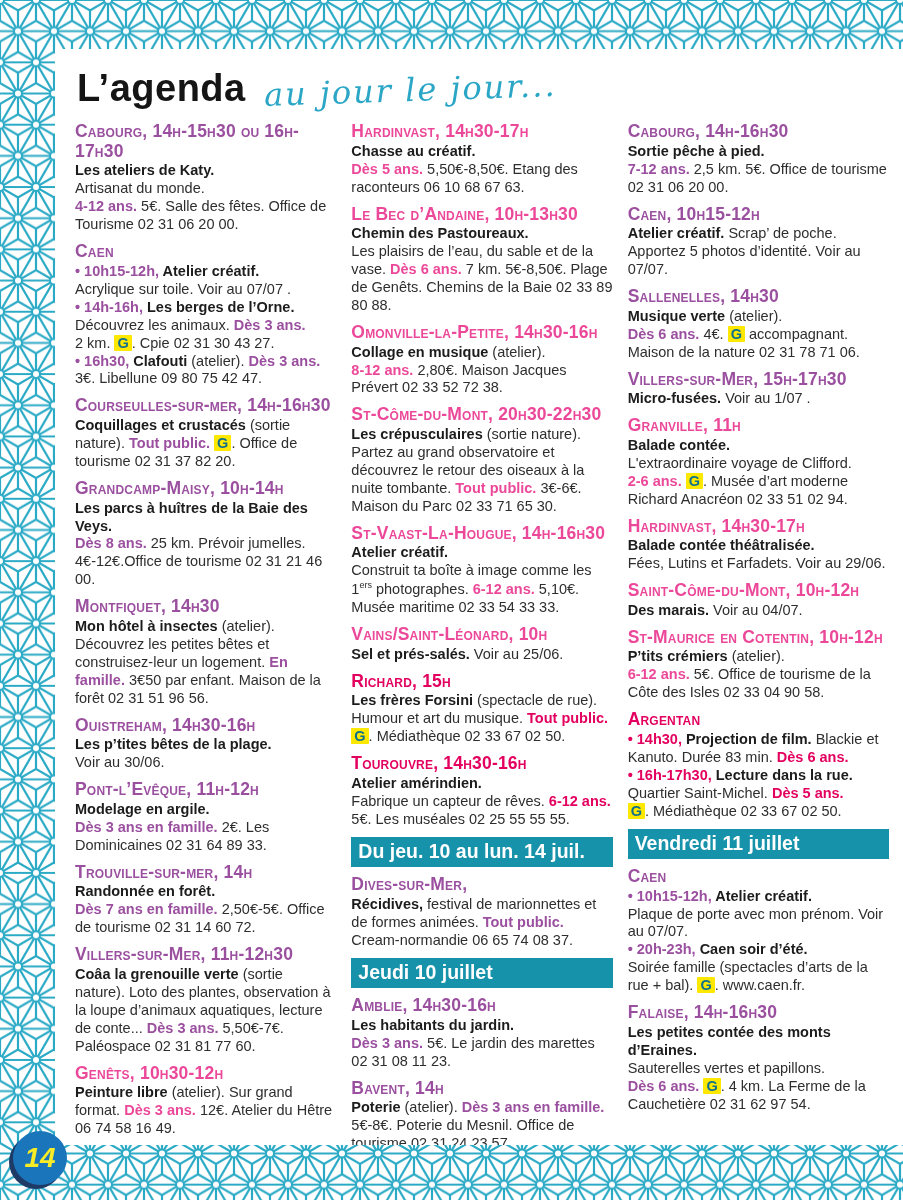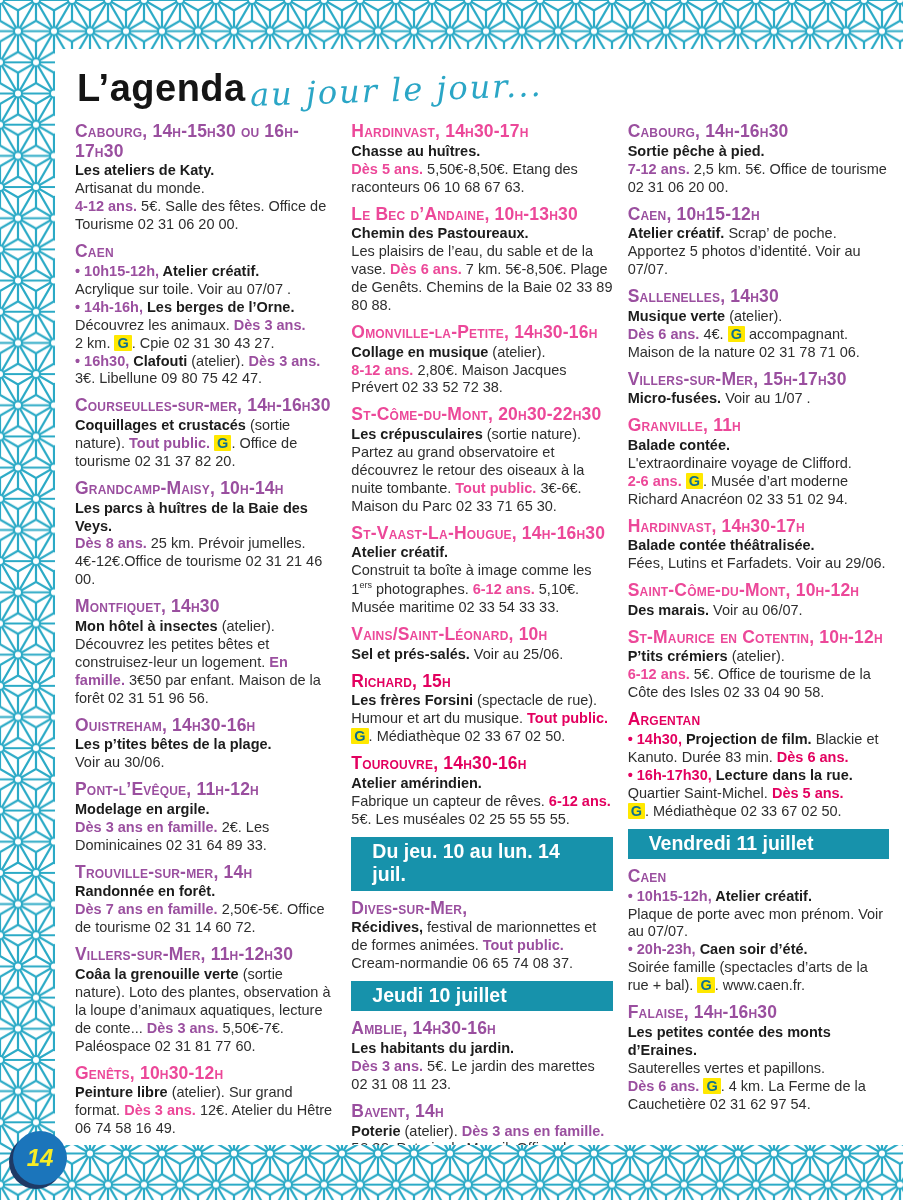--- a/index.html
+++ b/index.html
@@ -1,44 +1,44 @@
 <!DOCTYPE html>
 <html><head>
 <meta charset="utf-8">
 <style>
   html,body{margin:0;padding:0;overflow:hidden;}
   body{width:903px;height:1200px;position:relative;background:#fff;
        font-family:"Liberation Sans",sans-serif;}
   .border-pattern{position:absolute;left:0;top:0;}
   .panel{position:absolute;left:55px;top:49px;width:848px;height:1096px;background:#fff;
          box-sizing:border-box;padding:18px 14px 0 20px;overflow:hidden;}
-  .title-row{display:flex;align-items:baseline;gap:4px;margin:0 0 12px 2px;}
+  .title-row{display:flex;align-items:baseline;gap:18px;margin:0 0 12px 2px;}
   .title-main{font-size:38px;font-weight:800;color:#151515;letter-spacing:.5px;}
   .title-script{display:inline-block;font-family:"DejaVu Serif",serif;font-style:italic;
                 font-size:32px;color:#2BA6C6;transform:rotate(-2deg);letter-spacing:2px;}
   .columns{display:flex;gap:15px;}
   .column{flex:1 1 0;min-width:0;}
   .event{margin-bottom:8px;}
   .event-heading{font-weight:700;font-variant:small-caps;font-size:17.5px;line-height:1.12;
                  letter-spacing:.2px;margin-bottom:1px;}
   .c-purple{color:#9A4F9F}
   .c-green{color:#ec4899}
   .c-pink{color:#E3005F}
   .event-body{font-size:14.5px;line-height:1.24;color:#2e2e2e;}
   .seg-b{font-weight:700;color:#1c1c1c;}
   .seg-a{font-weight:700;}
   .seg-sup{font-size:9px;vertical-align:super;}
   .gratuit{background:#FFE800;color:#0E6F8E;font-weight:800;padding:0 3px;border-radius:1px;}
   .banner{background:#1792AB;color:#fff;font-weight:700;font-size:19.5px;line-height:1.2;
-          padding:3px 21px 4px;margin:6px 0 8px;}
+          padding:3px 7px 4px;margin:6px 0 8px;}
   .page-badge{position:absolute;left:9px;top:1131px;width:62px;height:60px;}
   .badge-shadow{position:absolute;left:0;top:4px;width:54px;height:54px;border-radius:50%;background:#1E3A66;}
   .badge-circle{position:absolute;left:4px;top:0;width:54px;height:54px;border-radius:50%;background:#1B75BB;
                 display:flex;align-items:center;justify-content:center;}
-  .badge-circle span{color:#F7EC25;font-weight:800;font-style:italic;font-size:24px;}
+  .badge-circle span{color:#F7EC25;font-weight:800;font-style:italic;font-size:28px;}
 </style>
 </head>
 <body>
 
 <svg class="border-pattern" width="903" height="1200" aria-hidden="true">
   <defs>
     <pattern id="asanoha" width="36" height="62.35" patternUnits="userSpaceOnUse">
       <g stroke="#2BAAC6" stroke-width="2.2" fill="none">
         <path d="M0 0 H36 M0 31.18 H36 M0 62.35 H36 M0 0 L36 62.35 M36 0 L0 62.35"></path>
         <path d="M18 10.39 L0 0 M18 10.39 L36 0 M18 10.39 L18 31.18"></path>
@@ -102,21 +102,21 @@
           <div class="event-body"><span class="seg-b">Coâa la grenouille verte </span><span class="seg-r">(sortie nature). Loto des plantes, observation à la loupe d’animaux aquatiques, lecture de conte... </span><span class="seg-a c-purple">Dès 3 ans.</span><span class="seg-r"> 5,50€-7€. Paléospace 02 31 81 77 60.</span></div>
         </div>
         <div class="event">
           <div class="event-heading c-green">Genêts, 10h30-12h</div>
           <div class="event-body"><span class="seg-b">Peinture libre </span><span class="seg-r">(atelier). Sur grand format. </span><span class="seg-a c-green">Dès 3 ans.</span><span class="seg-r"> 12€. Atelier du Hêtre 06 74 58 16 49.</span></div>
         </div>
       </div>
       <div class="column">
         <div class="event">
           <div class="event-heading c-green">Hardinvast, 14h30-17h</div>
-          <div class="event-body"><span class="seg-b">Chasse au huîtres.</span><br><span class="seg-a c-green">Dès 5 ans.</span><span class="seg-r"> 5,50€-8,50€. Etang des raconteurs 06 10 68 67 63.</span></div>
+          <div class="event-body"><span class="seg-b">Chasse au créatif.</span><br><span class="seg-a c-green">Dès 5 ans.</span><span class="seg-r"> 5,50€-8,50€. Etang des raconteurs 06 10 68 67 63.</span></div>
         </div>
         <div class="event">
           <div class="event-heading c-green">Le Bec d’Andaine, 10h-13h30</div>
           <div class="event-body"><span class="seg-b">Chemin des Pastoureaux.</span><br><span class="seg-r">Les plaisirs de l’eau, du sable et de la vase. </span><span class="seg-a c-green">Dès 6 ans.</span><span class="seg-r"> 7 km. 5€-8,50€. Plage de Genêts. Chemins de la Baie 02 33 89 80 88.</span></div>
         </div>
         <div class="event">
           <div class="event-heading c-green">Omonville-la-Petite, 14h30-16h</div>
           <div class="event-body"><span class="seg-b">Collage en musique </span><span class="seg-r">(atelier).</span><br><span class="seg-a c-green">8-12 ans.</span><span class="seg-r"> 2,80€. Maison Jacques Prévert 02 33 52 72 38.</span></div>
         </div>
         <div class="event">
@@ -174,21 +174,21 @@
         <div class="event">
           <div class="event-heading c-green">Granville, 11h</div>
           <div class="event-body"><span class="seg-b">Balade contée.</span><br><span class="seg-r">L'extraordinaire voyage de Clifford.</span><br><span class="seg-a c-green">2-6 ans. </span><span class="gratuit">G</span><span class="seg-r">. Musée d’art moderne Richard Anacréon 02 33 51 02 94.</span></div>
         </div>
         <div class="event">
           <div class="event-heading c-green">Hardinvast, 14h30-17h</div>
           <div class="event-body"><span class="seg-b">Balade contée théâtralisée.</span><br><span class="seg-r">Fées, Lutins et Farfadets. Voir au 29/06.</span></div>
         </div>
         <div class="event">
           <div class="event-heading c-green">Saint-Côme-du-Mont, 10h-12h</div>
-          <div class="event-body"><span class="seg-b">Des marais.</span><span class="seg-r"> Voir au 06/07.</span></div>
+          <div class="event-body"><span class="seg-b">Des marais.</span><span class="seg-r"> Voir au 04/07.</span></div>
         </div>
         <div class="event">
           <div class="event-heading c-green">St-Maurice en Cotentin, 10h-12h</div>
           <div class="event-body"><span class="seg-b">P’tits crémiers </span><span class="seg-r">(atelier).</span><br><span class="seg-a c-green">6-12 ans.</span><span class="seg-r"> 5€. Office de tourisme de la Côte des Isles 02 33 04 90 58.</span></div>
         </div>
         <div class="event">
           <div class="event-heading c-pink">Argentan</div>
           <div class="event-body"><span class="seg-a c-pink">• 14h30, </span><span class="seg-b">Projection de film.</span><span class="seg-r"> Blackie et Kanuto. Durée 83 min. </span><span class="seg-a c-pink">Dès 6 ans.</span><br><span class="seg-a c-pink">• 16h-17h30, </span><span class="seg-b">Lecture dans la rue.</span><br><span class="seg-r">Quartier Saint-Michel. </span><span class="seg-a c-pink">Dès 5 ans.</span><br><span class="gratuit">G</span><span class="seg-r">. Médiathèque 02 33 67 02 50.</span></div>
         </div>
         <div class="banner">Vendredi 11 juillet</div>

